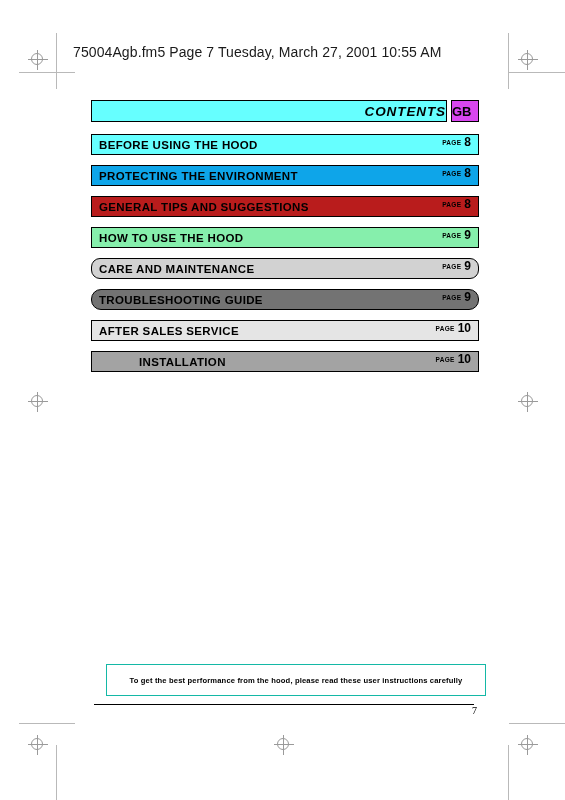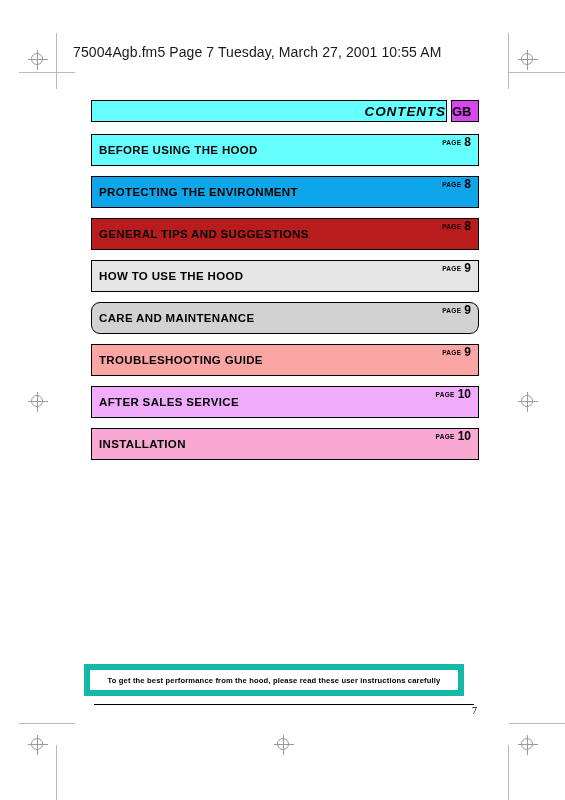--- a/index.html
+++ b/index.html
@@ -98,21 +98,21 @@
     line-height: 22px;
     font-size: 13px;
     font-weight: bold;
     box-sizing: border-box;
   }
 
   
   .toc-row {
     position: relative;
     border: 1px solid #000;
-    height: 32px;
+    height: 21px;
     margin-bottom: 10px;
     box-sizing: border-box;
     display: flex;
     align-items: center;
   }
   .toc-title {
     font-size: 11.5px;
     font-weight: bold;
     letter-spacing: 0.35px;
     padding-left: 7px;
@@ -136,25 +136,25 @@
     top: -1px;
   }
   .toc-page-num {
     font-size: 12px;
     font-weight: bold;
   }
 
   
   .footer-note {
     position: absolute;
-    left: 84px;
+    left: 106px;
     top: 664px;
     width: 380px;
     height: 32px;
-    border: 6px solid #14b8a6;
+    border: 1px solid #14b8a6;
     box-sizing: border-box;
     display: flex;
     align-items: center;
     justify-content: center;
   }
   .footer-note-text {
     font-size: 7.6px;
     font-weight: bold;
     letter-spacing: 0.15px;
     white-space: nowrap;
@@ -252,49 +252,49 @@
           <span class="toc-page-num">8</span>
         </span>
       </div>
       <div class="toc-row" style="background: #b91c1c;">
         <span class="toc-title">GENERAL TIPS AND SUGGESTIONS</span>
         <span class="toc-page">
           <span class="toc-page-label">PAGE</span>
           <span class="toc-page-num">8</span>
         </span>
       </div>
-      <div class="toc-row" style="background: #e5e5e5;">
+      <div class="toc-row" style="background: #86efac;">
         <span class="toc-title">HOW TO USE THE HOOD</span>
         <span class="toc-page">
           <span class="toc-page-label">PAGE</span>
           <span class="toc-page-num">9</span>
         </span>
       </div>
       <div class="toc-row" style="background: rgb(210, 210, 210); border-radius: 9px;">
         <span class="toc-title">CARE AND MAINTENANCE</span>
         <span class="toc-page">
           <span class="toc-page-label">PAGE</span>
           <span class="toc-page-num">9</span>
         </span>
       </div>
-      <div class="toc-row" style="background: #fca5a5;">
+      <div class="toc-row" style="background: #737373; border-radius: 10px;">
         <span class="toc-title">TROUBLESHOOTING GUIDE</span>
         <span class="toc-page">
           <span class="toc-page-label">PAGE</span>
           <span class="toc-page-num">9</span>
         </span>
       </div>
-      <div class="toc-row" style="background: #f0abfc;">
+      <div class="toc-row" style="background: #e5e5e5;">
         <span class="toc-title">AFTER SALES SERVICE</span>
         <span class="toc-page">
           <span class="toc-page-label">PAGE</span>
           <span class="toc-page-num">10</span>
         </span>
       </div>
-      <div class="toc-row" style="background: #f9a8d4;">
+      <div class="toc-row" style="background: #a3a3a3; padding-left: 40px;">
         <span class="toc-title">INSTALLATION</span>
         <span class="toc-page">
           <span class="toc-page-label">PAGE</span>
           <span class="toc-page-num">10</span>
         </span>
       </div>
     </div>
 
 </div>
 

